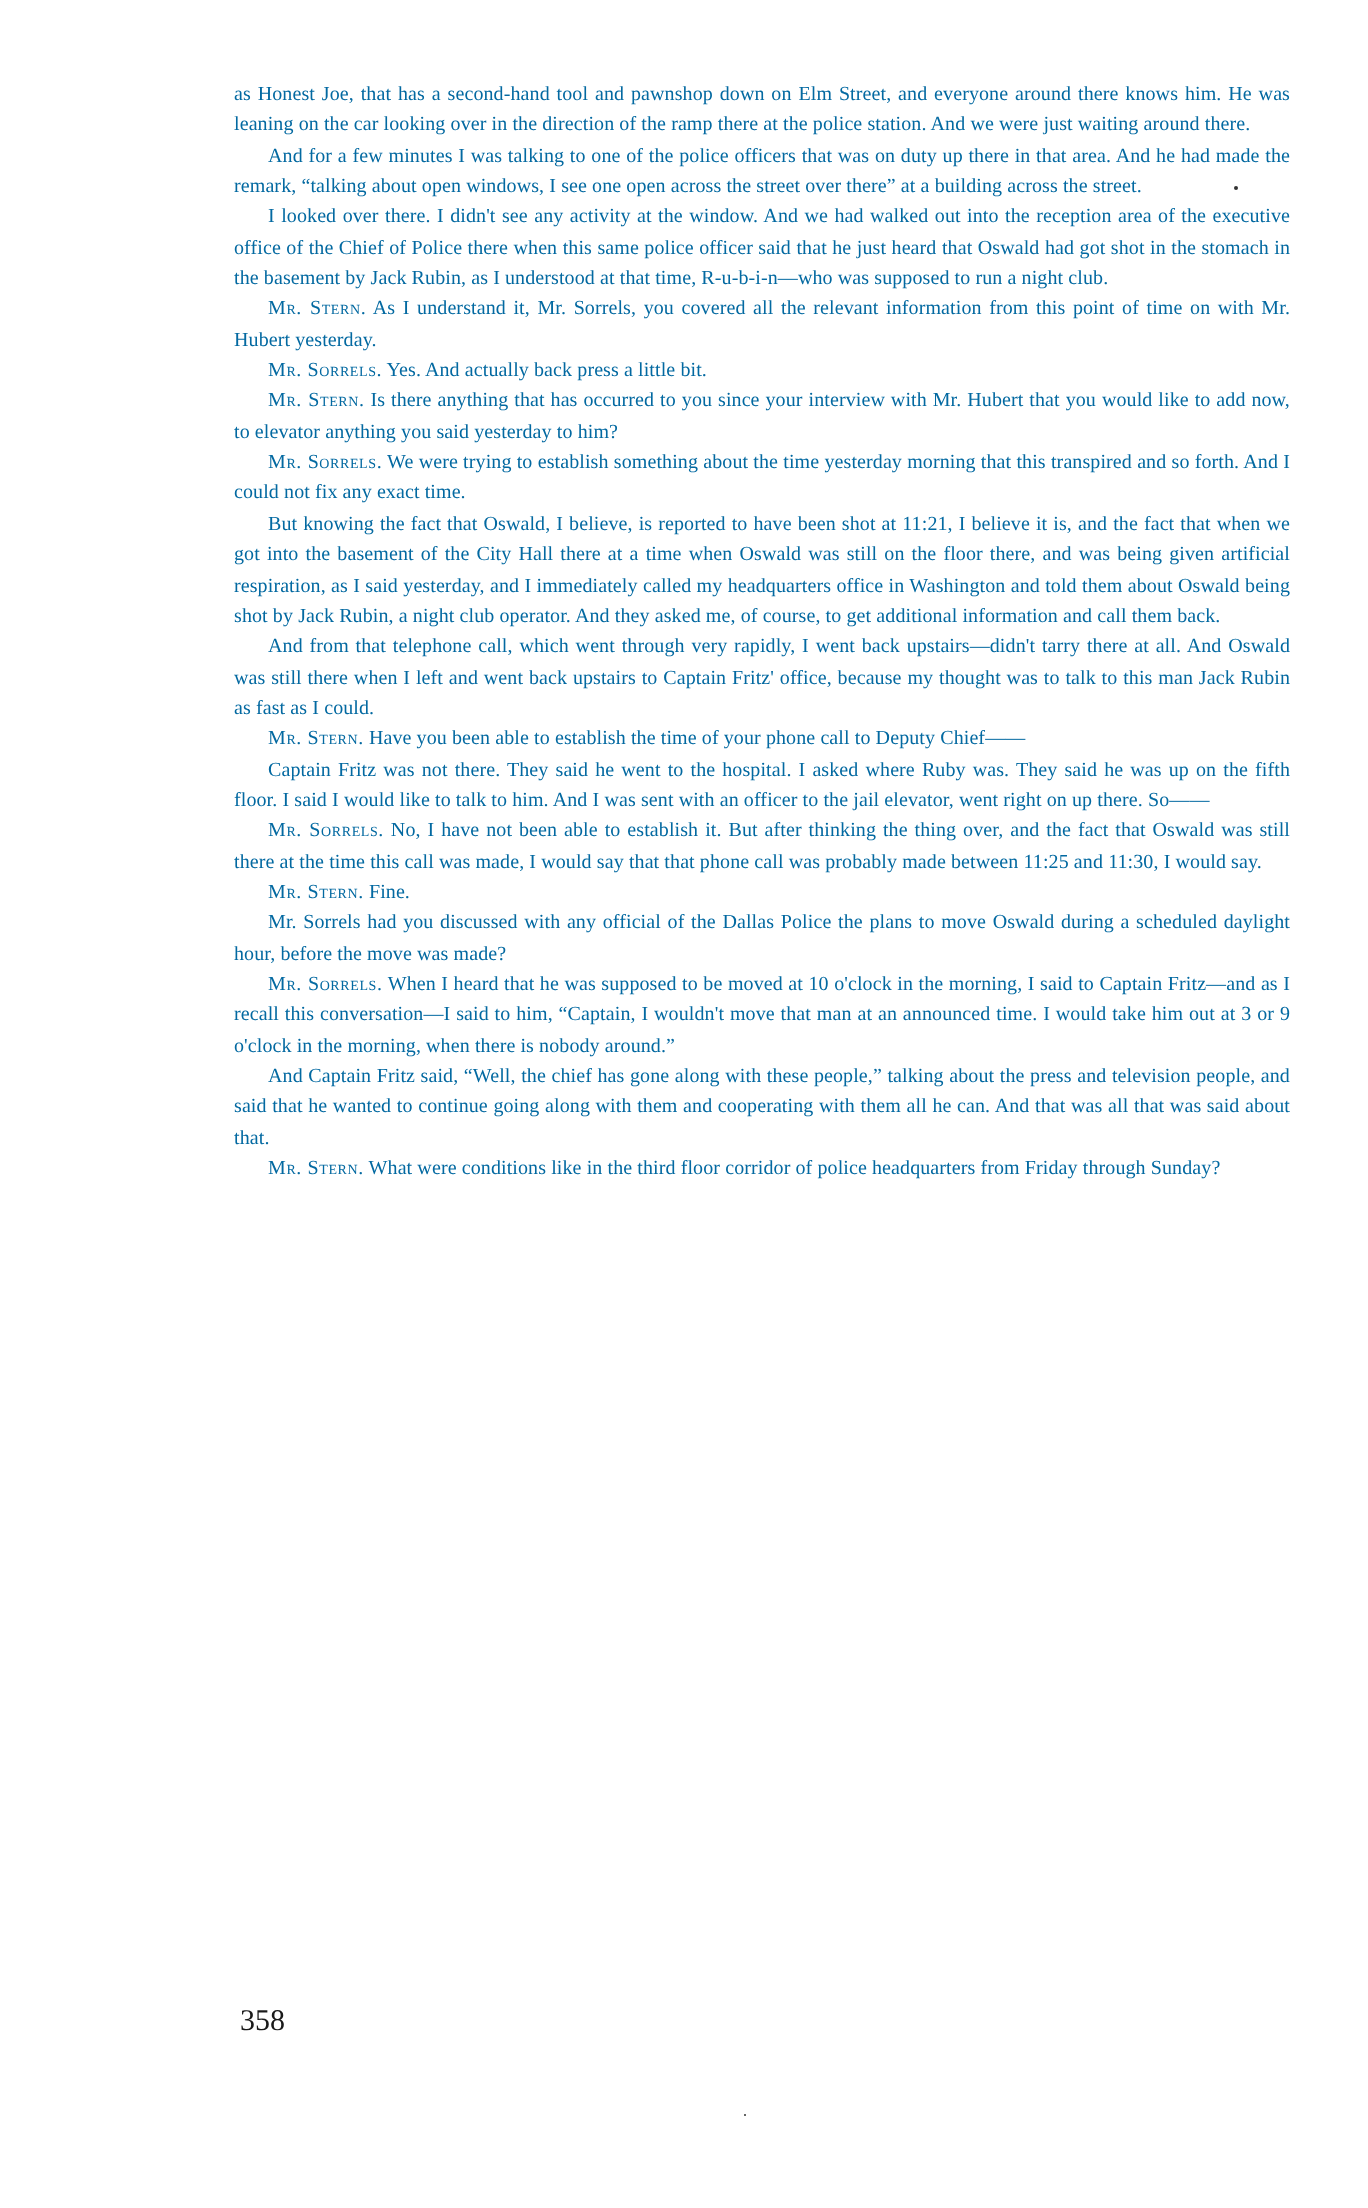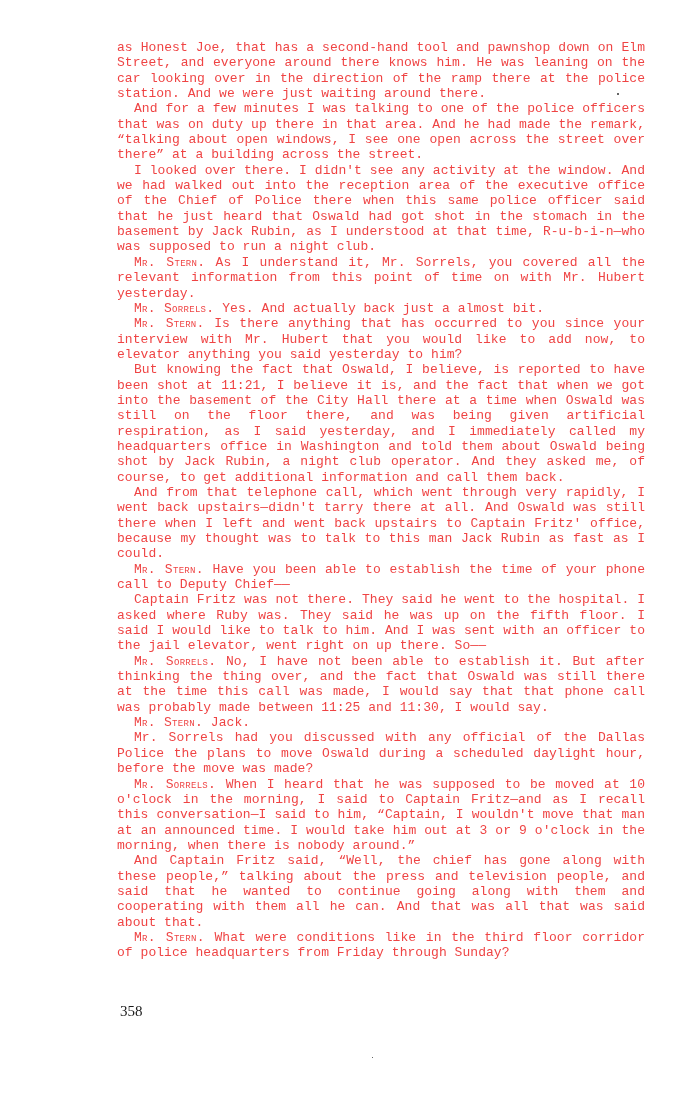--- a/index.html
+++ b/index.html
@@ -2,24 +2,24 @@
 <html><head>
 <meta charset="utf-8">
 <style>
   html, body { margin: 0; padding: 0; background: #ffffff; }
   body { width: 684px; height: 1104px; position: relative; overflow: hidden; }
   .page {
     position: absolute;
     left: 117px;
     top: 40px;
     width: 528px;
-    font-family: Liberation Mono, monospace;
-    font-size: 13px;
+    font-family: Liberation Serif, serif;
+    font-size: 10px;
     line-height: 15.35px;
-    color: #ef4444;
+    color: #0369a1;
     text-align: justify;
     letter-spacing: 0.05px;
   }
   .para { margin: 0; text-indent: 17px; }
   .para.cont { text-indent: 0; }
   .speaker { font-variant: small-caps; letter-spacing: 0.3px; }
   .pageno {
     position: absolute;
     left: 120px;
     top: 1003px;
@@ -30,28 +30,29 @@
   .speck { position: absolute; width: 2px; height: 2px; background: #333; border-radius: 1px; }
 </style>
 </head>
 <body>
 
 <div class="page">
   <p class="para cont"><span class="speaker"></span><span>as Honest Joe, that has a second-hand tool and pawnshop down on Elm Street, and everyone around there knows him. He was leaning on the car looking over in the direction of the ramp there at the police station. And we were just waiting around there.</span></p>
   <p class="para"><span class="speaker"></span><span>And for a few minutes I was talking to one of the police officers that was on duty up there in that area. And he had made the remark, “talking about open windows, I see one open across the street over there” at a building across the street.</span></p>
   <p class="para"><span class="speaker"></span><span>I looked over there. I didn't see any activity at the window. And we had walked out into the reception area of the executive office of the Chief of Police there when this same police officer said that he just heard that Oswald had got shot in the stomach in the basement by Jack Rubin, as I understood at that time, R-u-b-i-n—who was supposed to run a night club.</span></p>
   <p class="para"><span class="speaker">Mr. Stern.</span><span> As I understand it, Mr. Sorrels, you covered all the relevant information from this point of time on with Mr. Hubert yesterday.</span></p>
-  <p class="para"><span class="speaker">Mr. Sorrels.</span><span> Yes. And actually back just a almost bit.</span></p>
+  <p class="para"><span class="speaker">Mr. Sorrels.</span><span> Yes. And actually back press a little bit.</span></p>
   <p class="para"><span class="speaker">Mr. Stern.</span><span> Is there anything that has occurred to you since your interview with Mr. Hubert that you would like to add now, to elevator anything you said yesterday to him?</span></p>
+  <p class="para"><span class="speaker">Mr. Sorrels.</span><span> We were trying to establish something about the time yesterday morning that this transpired and so forth. And I could not fix any exact time.</span></p>
   <p class="para"><span class="speaker"></span><span>But knowing the fact that Oswald, I believe, is reported to have been shot at 11:21, I believe it is, and the fact that when we got into the basement of the City Hall there at a time when Oswald was still on the floor there, and was being given artificial respiration, as I said yesterday, and I immediately called my headquarters office in Washington and told them about Oswald being shot by Jack Rubin, a night club operator. And they asked me, of course, to get additional information and call them back.</span></p>
   <p class="para"><span class="speaker"></span><span>And from that telephone call, which went through very rapidly, I went back upstairs—didn't tarry there at all. And Oswald was still there when I left and went back upstairs to Captain Fritz' office, because my thought was to talk to this man Jack Rubin as fast as I could.</span></p>
   <p class="para"><span class="speaker">Mr. Stern.</span><span> Have you been able to establish the time of your phone call to Deputy Chief——</span></p>
   <p class="para"><span class="speaker"></span><span>Captain Fritz was not there. They said he went to the hospital. I asked where Ruby was. They said he was up on the fifth floor. I said I would like to talk to him. And I was sent with an officer to the jail elevator, went right on up there. So——</span></p>
   <p class="para"><span class="speaker">Mr. Sorrels.</span><span> No, I have not been able to establish it. But after thinking the thing over, and the fact that Oswald was still there at the time this call was made, I would say that that phone call was probably made between 11:25 and 11:30, I would say.</span></p>
-  <p class="para"><span class="speaker">Mr. Stern.</span><span> Jack.</span></p>
+  <p class="para"><span class="speaker">Mr. Stern.</span><span> Fine.</span></p>
   <p class="para"><span class="speaker"></span><span>Mr. Sorrels had you discussed with any official of the Dallas Police the plans to move Oswald during a scheduled daylight hour, before the move was made?</span></p>
   <p class="para"><span class="speaker">Mr. Sorrels.</span><span> When I heard that he was supposed to be moved at 10 o'clock in the morning, I said to Captain Fritz—and as I recall this conversation—I said to him, “Captain, I wouldn't move that man at an announced time. I would take him out at 3 or 9 o'clock in the morning, when there is nobody around.”</span></p>
   <p class="para"><span class="speaker"></span><span>And Captain Fritz said, “Well, the chief has gone along with these people,” talking about the press and television people, and said that he wanted to continue going along with them and cooperating with them all he can. And that was all that was said about that.</span></p>
   <p class="para"><span class="speaker">Mr. Stern.</span><span> What were conditions like in the third floor corridor of police headquarters from Friday through Sunday?</span></p>
 </div>
 
 <div class="pageno">358</div>
 
 <div class="speck" style="left:617px; top:93px;"></div>
 <div class="speck" style="left:372px; top:1057px; width:1px; height:1px;"></div>

